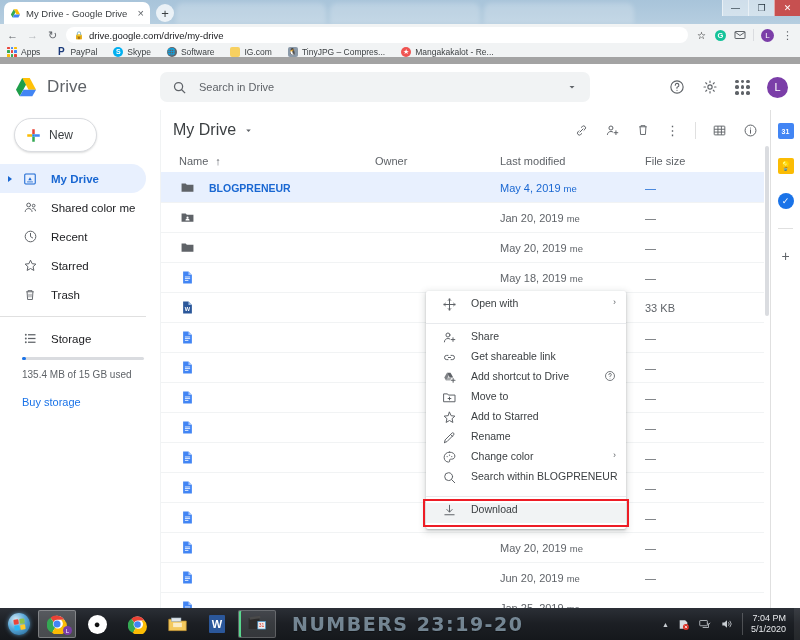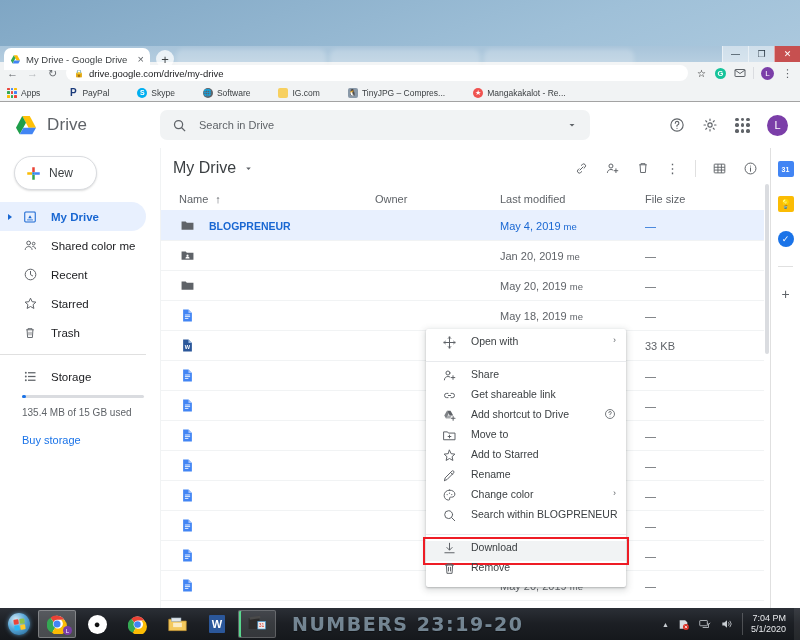--- a/index.html
+++ b/index.html
@@ -14,23 +14,22 @@
   .desktop {
     position: absolute; inset: 0;
     background: linear-gradient(160deg,#7fa6c4 0%,#9fc0d8 25%,#b9d2e4 50%,#86aac6 78%,#5d7f9c 100%);
   }
 
   
   .browser { position: absolute; left:0; top:0; width:800px; height:608px; }
 
   
   .tabstrip {
-    position: relative; height: 16px;
+    position: relative; height: 24px;
     background: linear-gradient(180deg,#a8c4da 0%,#b6cee0 100%);
-    margin-top: 46px;
   }
   .tab-active {
     position: absolute; left: 4px; top: 2px; width: 146px; height: 22px;
     background:#fff; border-radius: 7px 7px 0 0;
     display:flex; align-items:center; padding: 0 6px; gap:5px;
   }
   .tab-fav { width:11px; height:11px; flex:none; position:relative; }
   .tab-title {
     font-size: 9.5px; color:#3c4043; white-space:nowrap;
     overflow:hidden; text-overflow:ellipsis; flex:1;
@@ -73,22 +72,22 @@
   .omni-right { display:flex; align-items:center; gap:7px; }
   .ext-ic { width:13px; height:13px; display:flex;align-items:center;justify-content:center; font-size:10px; }
   .gram { width:11px;height:11px;border-radius:50%;background:#15c39a;
           color:#fff;font-size:7.5px;display:flex;align-items:center;justify-content:center;font-weight:bold;}
   .avatar-sm { width:13px;height:13px;border-radius:50%;background:#7b3ea8;color:#fff;
                font-size:8px;display:flex;align-items:center;justify-content:center; }
   .vsep { width:1px; height:12px; background:#dadce0; }
 
   
   .bookmarks {
-    height: 18px; background:#f1f3f4; border-bottom:1px solid #a3a3a3;
-    display:flex; align-items:center; padding:0 7px; gap:28px;
+    height: 18px; background:#f1f3f4; border-bottom:7px solid #a3a3a3;
+    display:flex; align-items:center; padding:0 7px; gap:16px;
   }
   .bm { display:flex; align-items:center; gap:4px; font-size:8.5px; color:#3c4043; white-space:nowrap; }
   .bm-ic { width:10px;height:10px; flex:none; border-radius:2px;
            display:flex;align-items:center;justify-content:center; font-size:7px; color:#fff; }
   .apps-grid-ic {
     width:10px;height:10px; display:grid; grid-template-columns:repeat(3,1fr);
     grid-template-rows:repeat(3,1fr); gap:1px;
   }
   .apps-grid-ic i { background:#e8453c; border-radius:.5px; }
   .apps-grid-ic i:nth-child(2){background:#4285f4}
@@ -951,29 +950,20 @@
                 <span class="mic">
                   <svg viewBox="0 0 24 24" width="15" height="15" fill="none" stroke="#5f6368" stroke-width="1.6" stroke-linecap="round" stroke-linejoin="round">
                     <path d="M12 3.6v10.6"></path>
                     <path d="M7.8 10.4L12 14.6l4.2-4.2"></path>
                     <path d="M4.6 18.8h14.8"></path>
                   </svg>
                 </span>
                 <span class="mlabel">Download</span>
                 <span class="annot-box"></span>
               </div>
-              <div class="mitem">
-                <span class="mic">
-                  <svg viewBox="0 0 24 24" width="15" height="15" fill="none" stroke="#5f6368" stroke-width="1.6" stroke-linecap="round" stroke-linejoin="round">
-                    <path d="M5.5 6.5h13M8.5 6.5V4.6h7v1.9M7 6.5l.9 13.2h8.2L17 6.5"></path>
-                    <path d="M10.3 10v6M13.7 10v6"></path>
-                  </svg>
-                </span>
-                <span class="mlabel">Remove</span>
-              </div>
             </div>
         </div>
 
         <div class="apppanel">
           <span class="aic" style="background:#4285f4;font-size:7px;font-weight:bold">31</span>
           <span class="aic" style="background:#fbbc04;font-size:9px">💡</span>
           <span class="aic" style="background:#1a73e8;border-radius:50%;font-size:9px">✓</span>
           <span class="ap-div"></span>
           <span class="ap-plus">+</span>
         </div>

